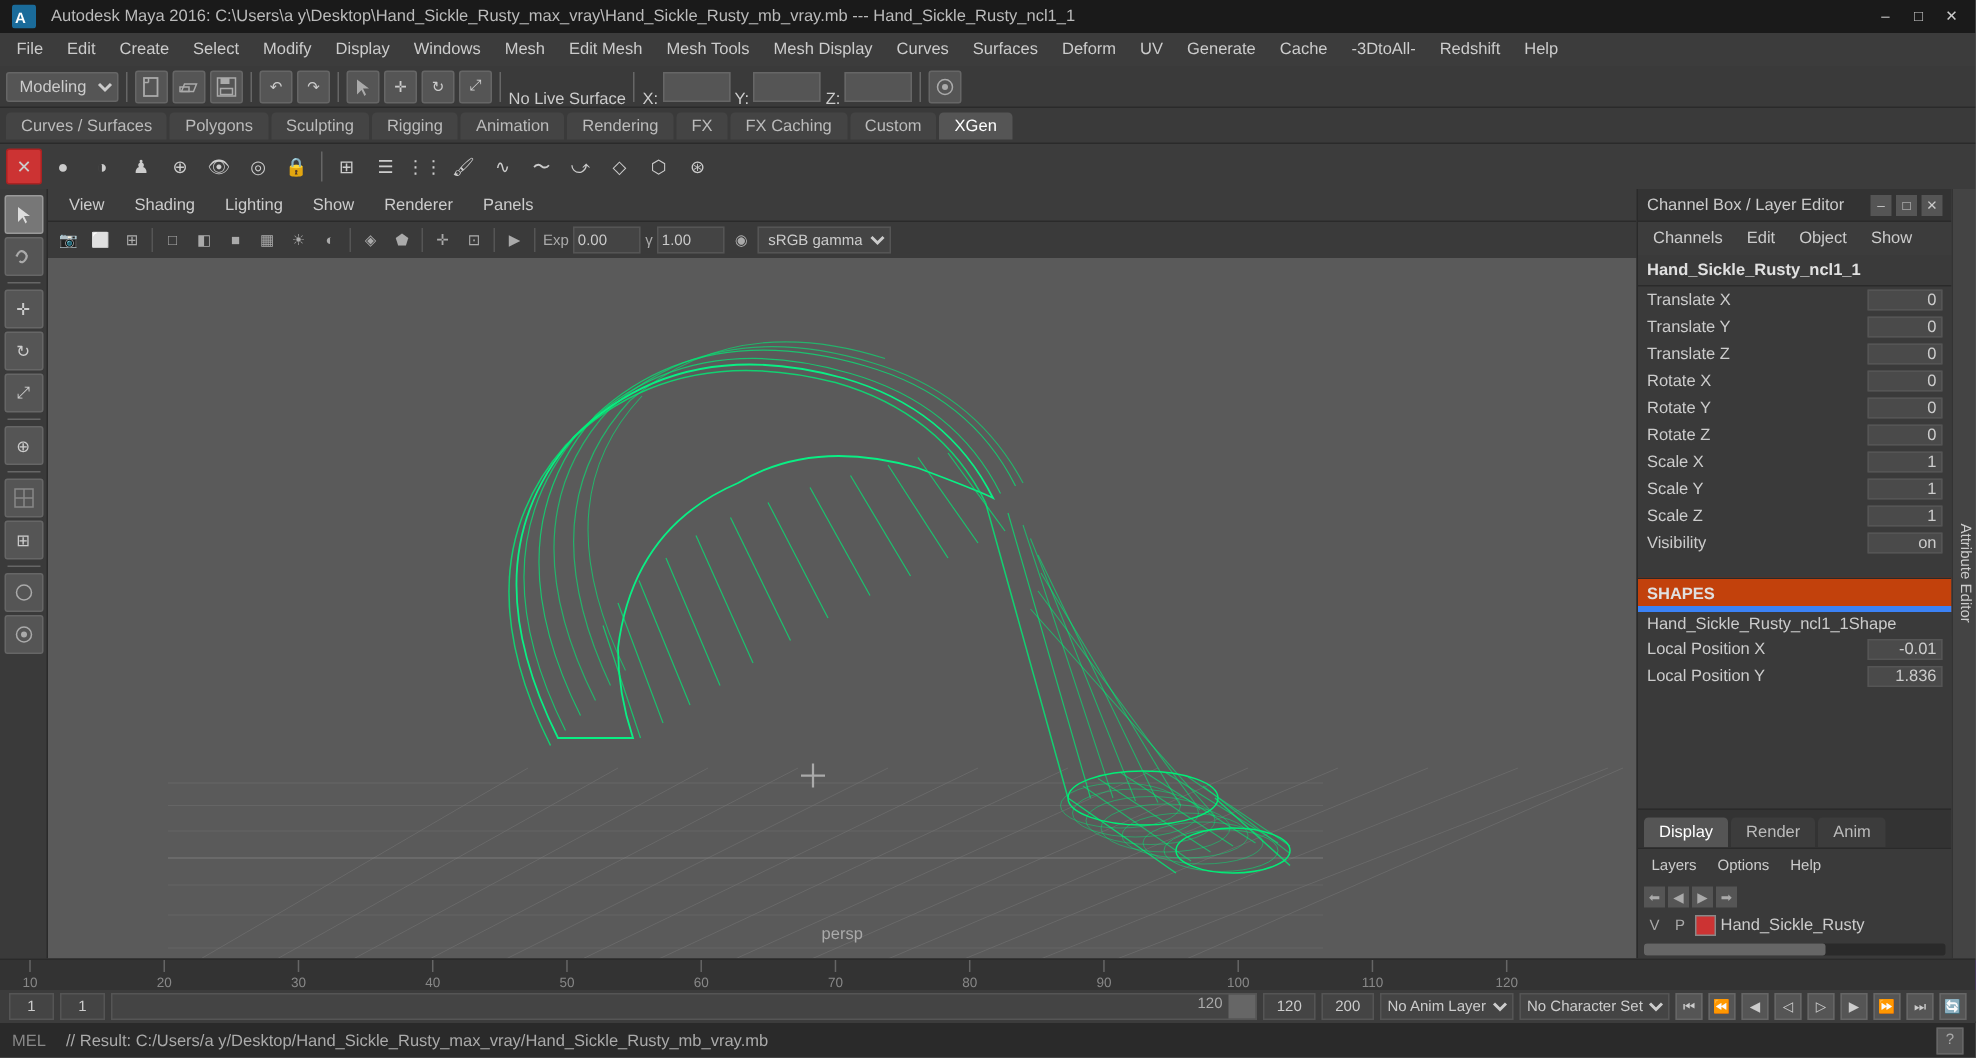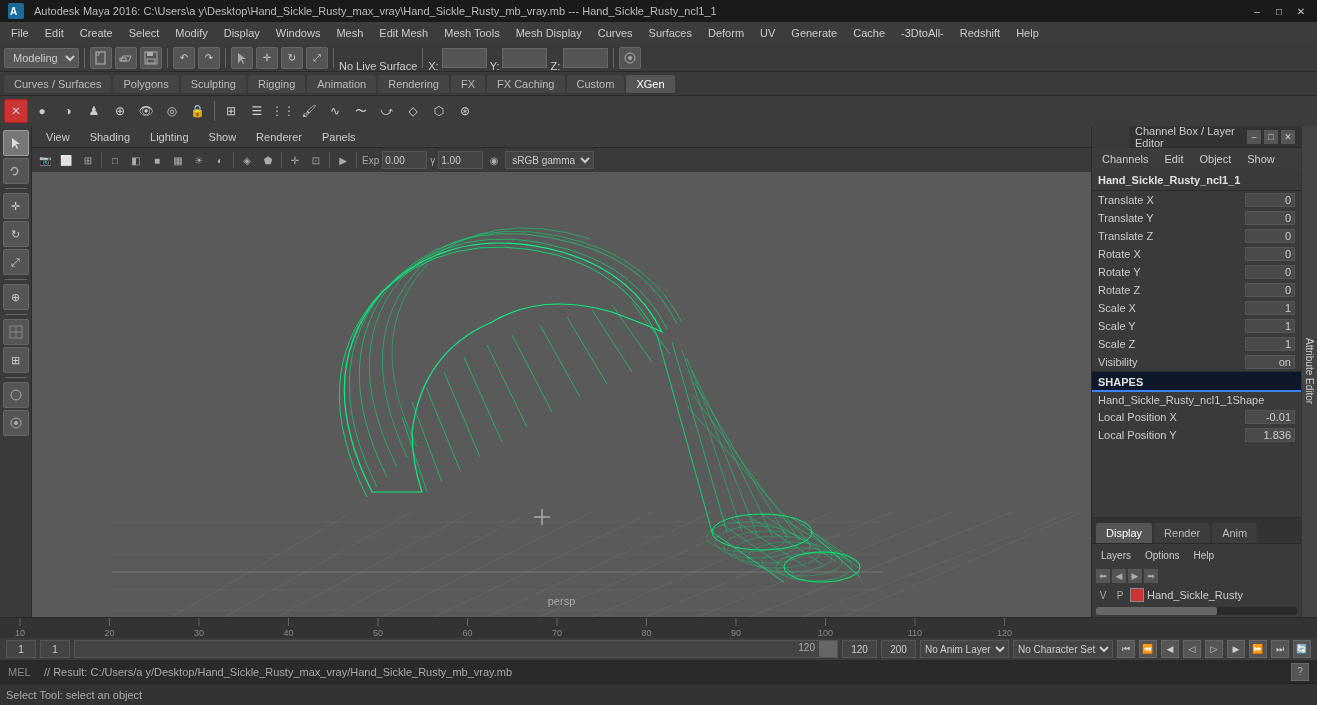--- a/index.html
+++ b/index.html
@@ -291,21 +291,20 @@
       flex-direction: column;
     }
     #right-panel-header {
       height: 22px;
       background: #333;
       display: flex;
       align-items: center;
       justify-content: space-between;
       padding: 0 6px;
       border-bottom: 1px solid #2a2a2a;
-      margin-left: 37px;
     }
     #right-panel-header .panel-title {
       font-size: 11px;
       color: #ccc;
     }
     #right-panel-header .panel-btns {
       display: flex;
       gap: 3px;
     }
     .panel-btn {
@@ -373,23 +372,24 @@
       background: #4a4a4a;
       border: 1px solid #555;
       padding: 0 3px;
     }
 
     #shapes-header {
       padding: 4px 6px 2px;
       font-size: 11px;
       font-weight: bold;
       color: #e0e0e0;
-      background: #0f172a;
+      background: #c2410c;
       border-top: 1px solid #2a2a2a;
-      border-bottom: 2px solid #3b82f6;
+      border-bottom: 4px solid #3b82f6;
+      margin-top: 14px;
     }
     #shape-name {
       padding: 2px 6px;
       font-size: 11px;
       color: #ccc;
       background: #3a3a3a;
     }
 
     
     #bottom-tabs {
@@ -1156,17 +1156,14 @@
       <button class="play-btn">🔄</button>
     </div>
   </div>
 
   <div id="status-bar">
     <span id="mel-label">MEL</span>
     <span id="status-text">// Result: C:/Users/a y/Desktop/Hand_Sickle_Rusty_max_vray/Hand_Sickle_Rusty_mb_vray.mb</span>
     <div style="width:18px; height:18px; background:#555; border:1px solid #666; display:flex; align-items:center; justify-content:center; cursor:pointer; font-size:10px; color:#aaa;">?</div>
   </div>
 
-  <div id="bottom-status">
-    <span id="select-tool-text">Select Tool: select an object</span>
-  </div>
 
 </div>
 
 </body></html>

